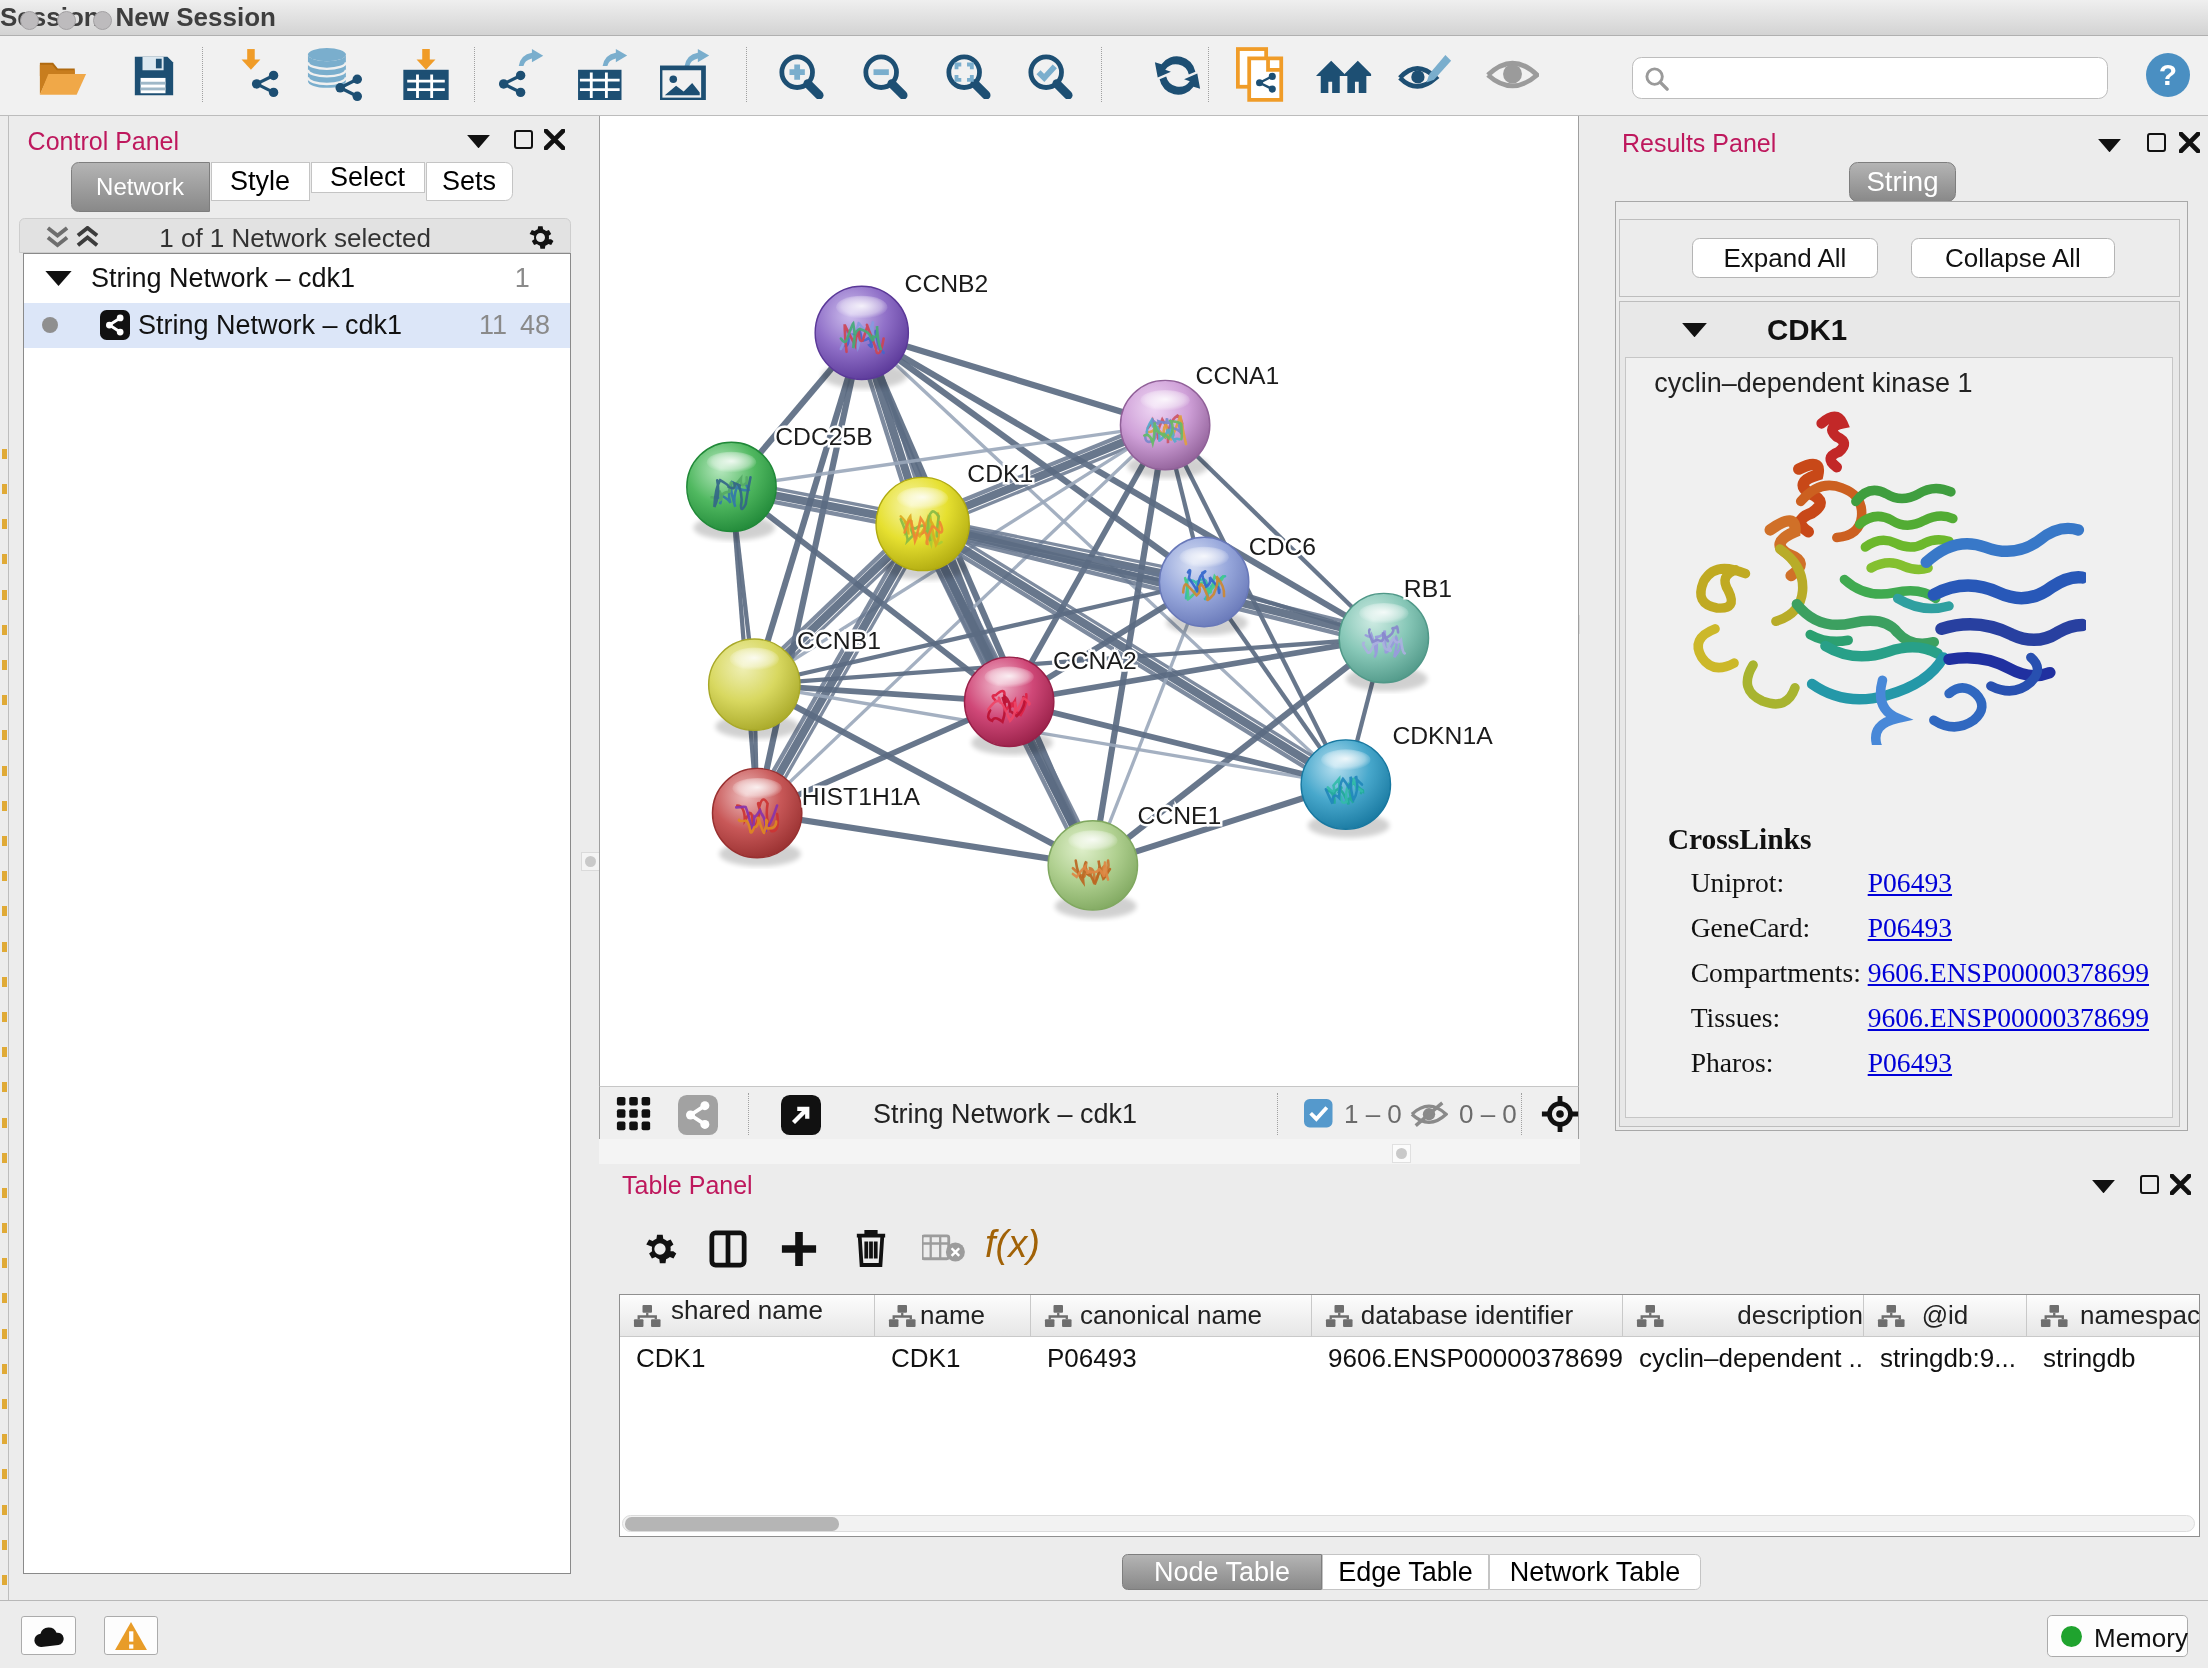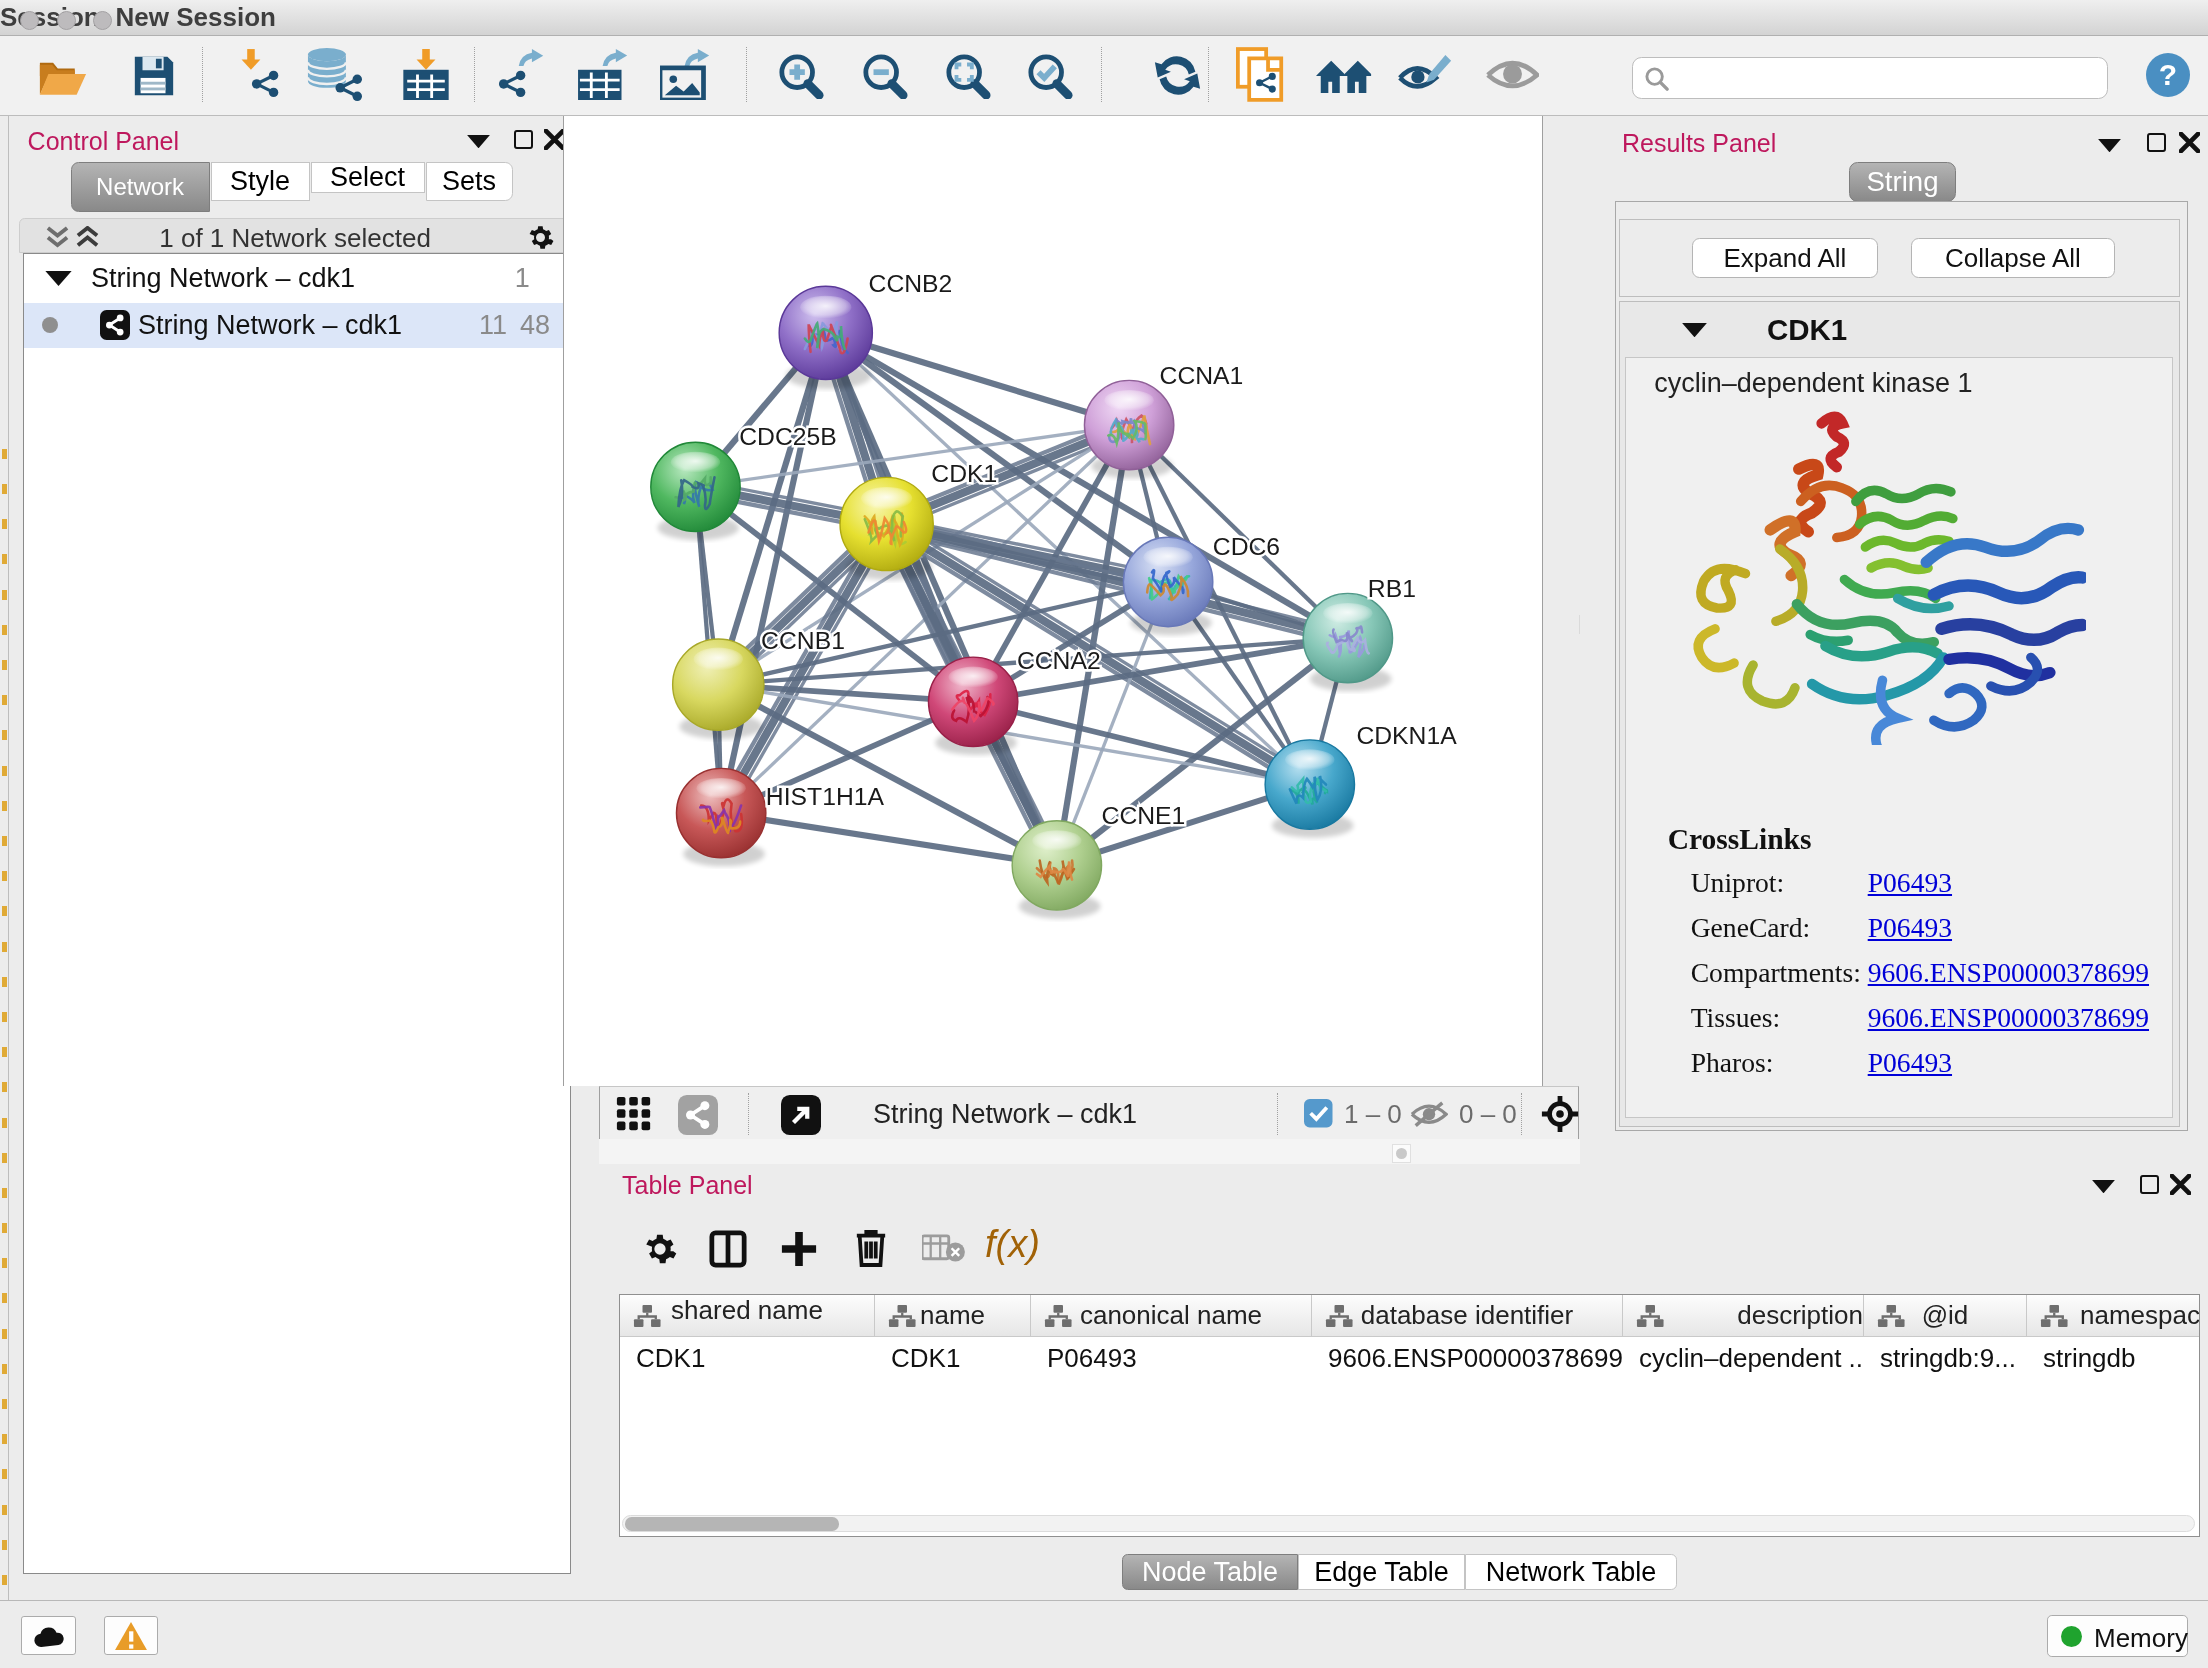--- a/index.html
+++ b/index.html
@@ -256,21 +256,21 @@
         </svg>
 <div class="abs" style="left:114px;top:6.7px;font-size:27px;color:#111">String Network – cdk1</div>
 <div class="abs" style="left:455px;top:6.7px;font-size:27px;color:#8a8a8a">11</div>
 <div class="abs" style="left:496px;top:6.7px;font-size:27px;color:#8a8a8a">48</div>
 </div>
 </div>
   </div>
 <div class="abs" style="left:581px;top:852px;width:19px;height:19px;background:#f4f4f4;border:1px solid #dadada">
     <div style="margin:2.9px;width:11.4px;height:11.4px;border-radius:50%;background:#c9c9c9"></div>
   </div>
-<div class="abs" style="left:563px;top:116px;width:980px;height:970px;background:#fff;border-left:1px solid #9f9f9f;border-right:1px solid #9f9f9f;overflow:hidden">
+<div class="abs" style="left:599px;top:116px;width:980px;height:970px;background:#fff;border-left:1px solid #9f9f9f;border-right:1px solid #9f9f9f;overflow:hidden">
     <svg width="980" height="970" viewBox="0 0 1030 1020" style="position:absolute;left:0;top:0" shape-rendering="auto">
 <defs>
 <radialGradient id="spec" cx="0.5" cy="0.45" r="0.55">
 <stop offset="0%" stop-color="#ffffff" stop-opacity="0.85"></stop>
 <stop offset="70%" stop-color="#ffffff" stop-opacity="0.40"></stop>
 <stop offset="100%" stop-color="#ffffff" stop-opacity="0"></stop>
         </radialGradient>
 <filter id="blur1">
           <feGaussianBlur stdDeviation="3"></feGaussianBlur>
         </filter>
@@ -743,21 +743,21 @@
         <div style="width:311px;min-width:311px;display:flex;align-items:center;justify-content:flex-start;padding-left:16px;font-size:26px;color:#111;white-space:nowrap;overflow:hidden">9606.ENSP00000378699</div>
         <div style="width:241px;min-width:241px;display:flex;align-items:center;justify-content:flex-start;padding-left:16px;font-size:26px;color:#111;white-space:nowrap;overflow:hidden">cyclin–dependent ...</div>
         <div style="width:163px;min-width:163px;display:flex;align-items:center;justify-content:flex-start;padding-left:16px;font-size:26px;color:#111;white-space:nowrap;overflow:hidden">stringdb:9...</div>
         <div style="width:190px;min-width:190px;display:flex;align-items:center;justify-content:flex-start;padding-left:16px;font-size:26px;color:#111;white-space:nowrap;overflow:hidden">stringdb</div>
       </div>
 <div class="abs" style="left:1.9px;bottom:3.8px;width:1573px;height:17px;background:#f2f2f2;border:1px solid #dcdcdc;border-radius:8.6px">
 <div style="position:absolute;left:1.9px;top:1px;width:214px;height:13.3px;background:#b5b5b5;border-radius:6.7px"></div>
       </div>
 </div>
     <div class="abs" style="left:523px;top:390px;display:flex;height:36px">
-<div class="graytab" style="width:176px;font-size:27px;display:flex;align-items:center;justify-content:center;border-radius:5.7px 0 0 5.7px">Node Table</div>
+<div class="graytab" style="width:200px;font-size:27px;display:flex;align-items:center;justify-content:center;border-radius:5.7px 0 0 5.7px">Node Table</div>
 <div class="whitetab" style="width:167px;font-size:27px;display:flex;align-items:center;justify-content:center">Edge Table</div>
 <div class="whitetab" style="width:212px;font-size:27px;display:flex;align-items:center;justify-content:center;border-radius:0 5.7px 5.7px 0">Network Table</div>
 </div>
   </div>
 <div class="abs" style="left:0;top:1600px;width:2208px;height:68px;background:#ececec;border-top:1.9px solid #b8b8b8">
 <div class="abs" style="left:21px;top:15px;width:55px;height:39px;background:#fdfdfd;border:1.9px solid #ababab;border-radius:2.9px">
 <svg style="position:absolute;left:9.5px;top:6.7px" width="34" height="25" viewBox="0 0 36 26">
         <path fill="#111" d="M10 24 a7 7 0 0 1 -1 -14 a9 9 0 0 1 17 -1 a6.5 6.5 0 0 1 2 13 z"></path>
       </svg>
     </div>

